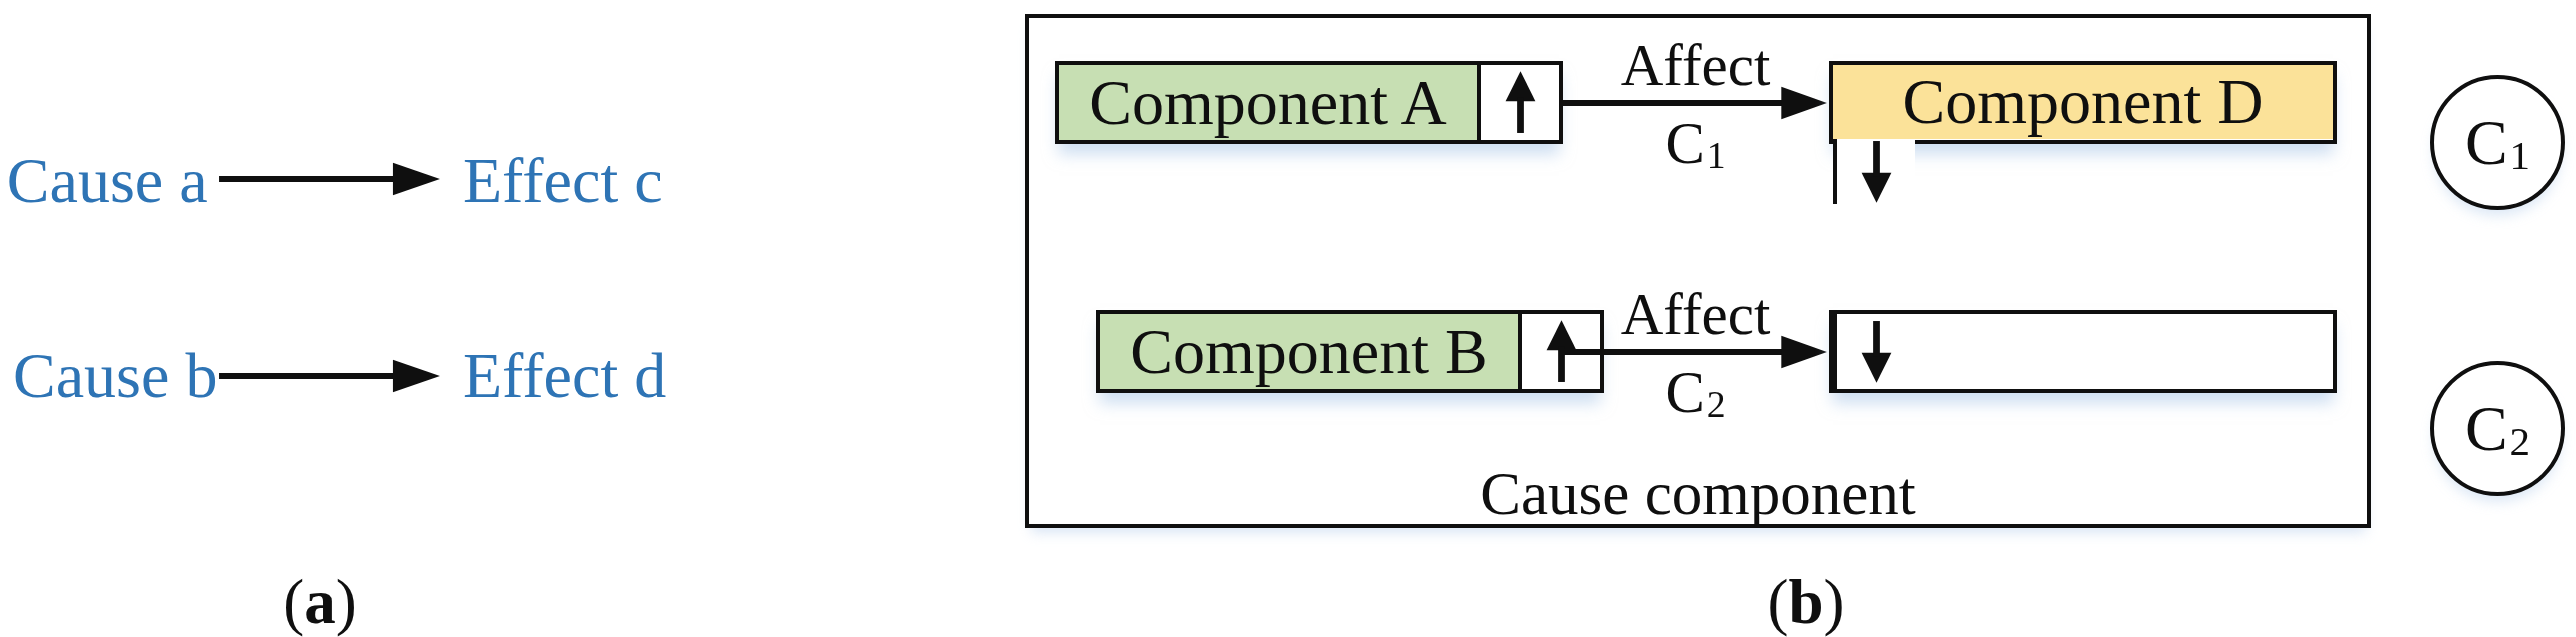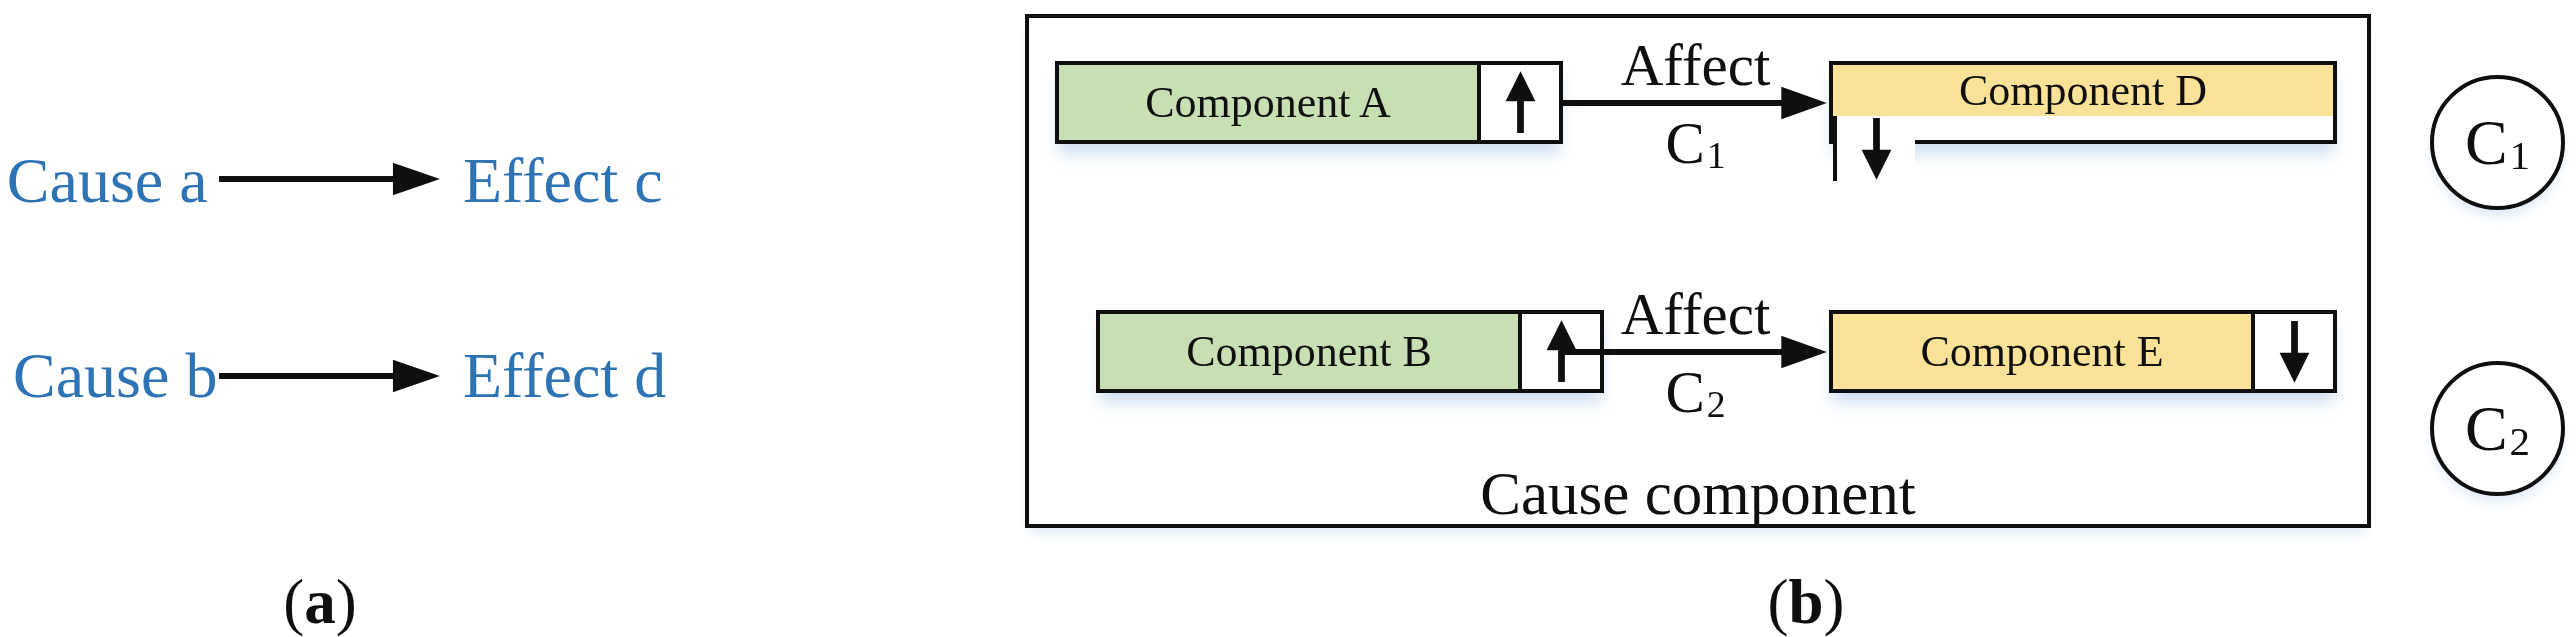--- a/index.html
+++ b/index.html
@@ -38,21 +38,21 @@
     box-shadow:0 9.5px 12.3px -5.5px rgba(164,194,230,0.45);
   }
   .comp{
     display:flex;width:508px;height:83px;
     border:4.1px solid var(--border);box-sizing:border-box;
     box-shadow:0 12.3px 15px -2.7px rgba(164,194,230,0.55);
     background:#ffffff;
   }
   .comp .fill{
     flex:1;display:flex;align-items:center;justify-content:center;
-    font-size:44px;white-space:nowrap;
+    font-size:64px;white-space:nowrap;
   }
   .comp .dir{
     width:78px;border-left:4.1px solid var(--border);
     background:#ffffff;display:flex;align-items:center;justify-content:center;
   }
   .src .fill{background:var(--source-box-fill);}
   .tgt .fill{background:var(--target-box-fill);}
 
   .rel-label{
     width:267px;text-align:center;font-size:59px;line-height:61px;white-space:nowrap;
@@ -143,21 +143,20 @@
   <div class="abs rel-label" style="left:1562px;top:284px;">Affect</div>
   <svg class="abs" style="left:1562px;top:330px;" width="267" height="44" viewBox="0 0 392 64">
     <line class="stroke" x1="0" y1="32" x2="326" y2="32" stroke-width="9"></line>
     <polygon class="fillb" points="322,8 322,56 389,32"></polygon>
   </svg>
   <div class="abs rel-label" style="left:1562px;top:362px;">
     <span>C</span><span class="sb">2</span>
   </div>
 
   <div class="abs comp tgt" style="left:1829px;top:310px;">
-    <div class="fill">Component E</div>
     <div class="dir">
       <svg width="41" height="65" viewBox="0 0 60 96">
         <polygon class="fillb" points="30,94 8,50 52,50"></polygon>
         <line class="stroke" x1="30" y1="3" x2="30" y2="56" stroke-width="10"></line>
       </svg>
     </div>
   </div>
 
   <div class="abs sys-caption">Cause component</div>
 

